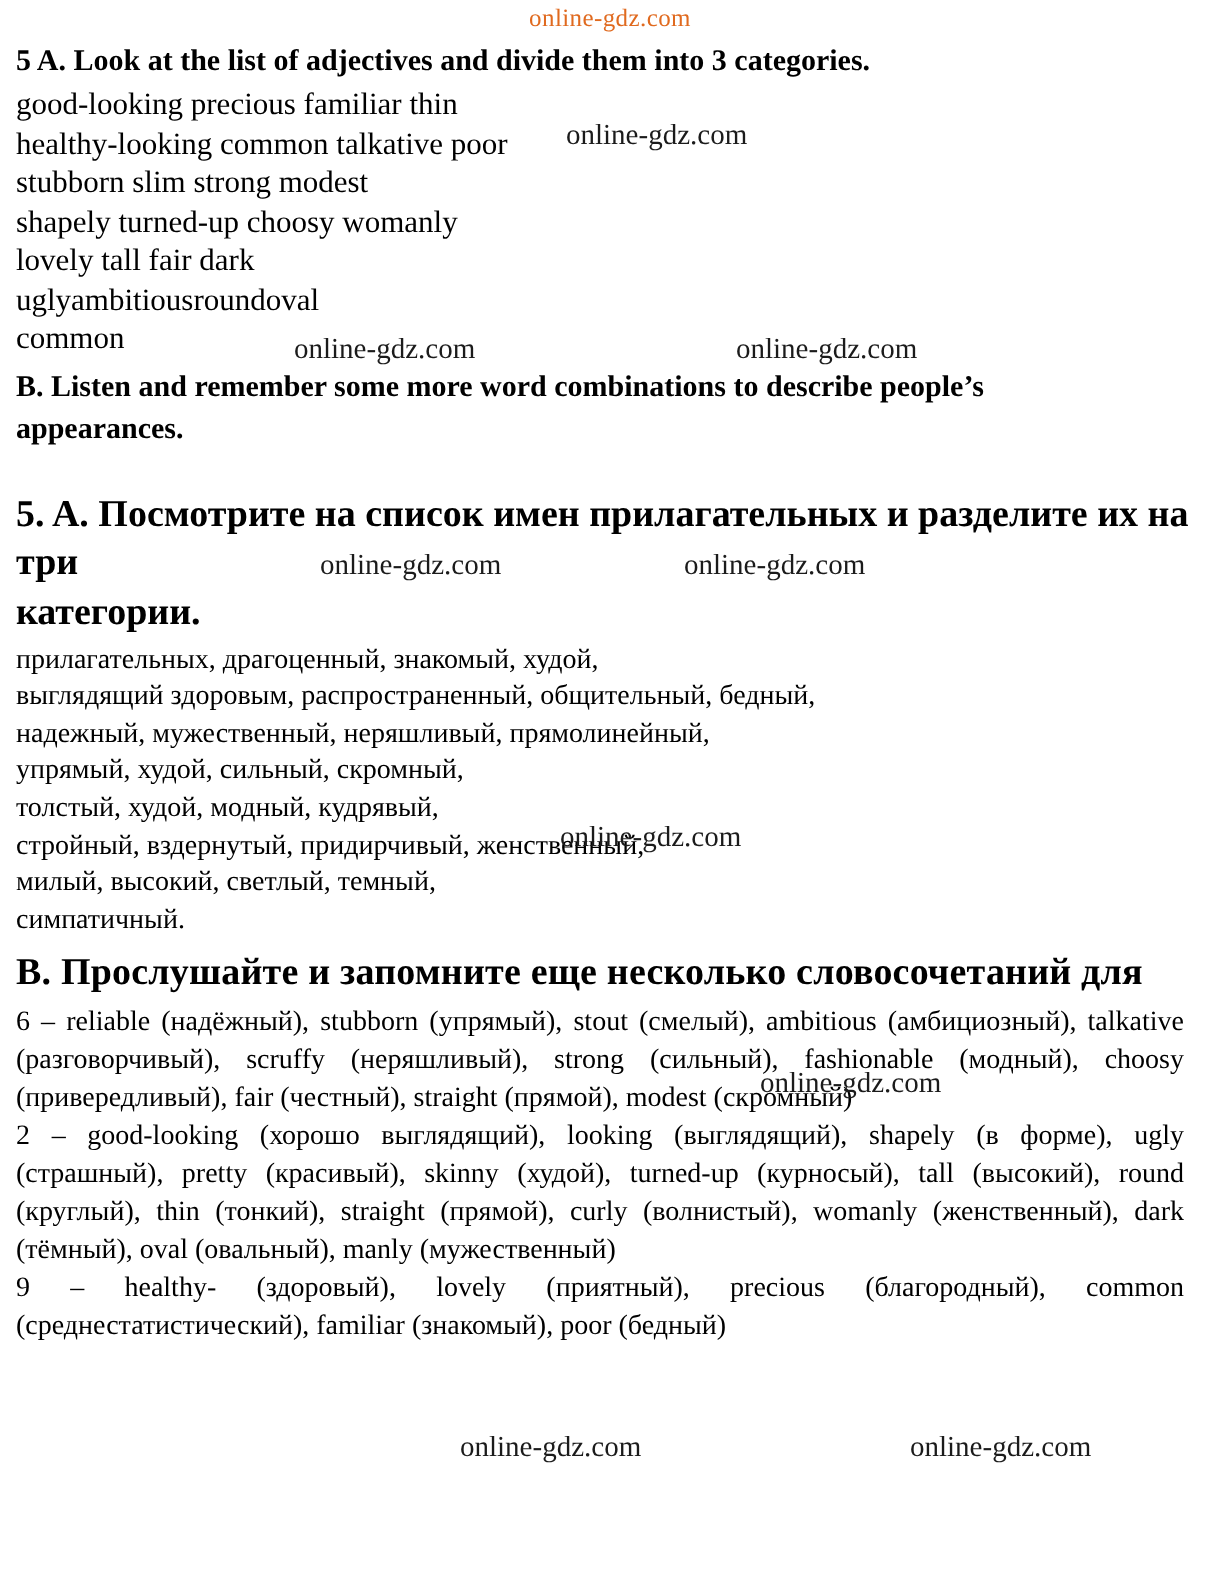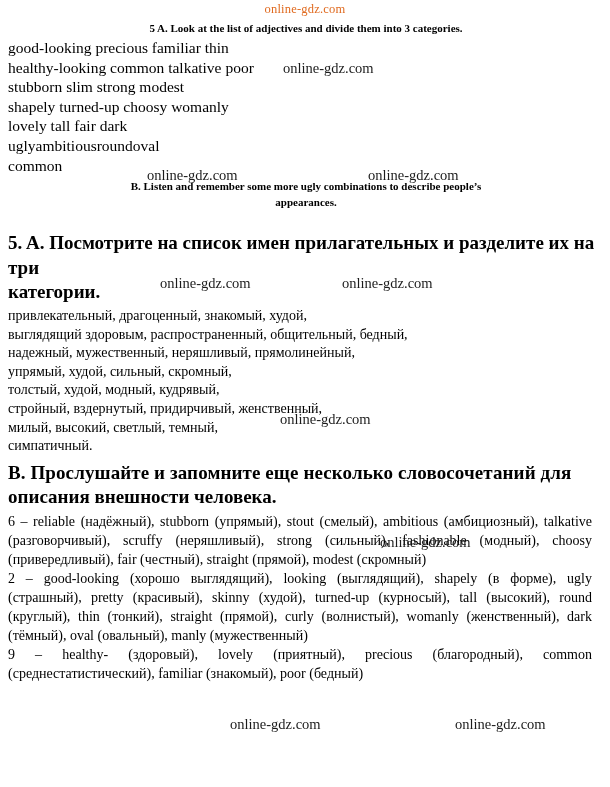--- a/index.html
+++ b/index.html
@@ -34,24 +34,23 @@
     letter-spacing: 0.2px;
   }
   .content {
     position: absolute;
     top: 22px;
     left: 8px;
     width: 596px;
   }
   .h-bold {
     font-weight: bold;
-    font-size: 11px;
+    font-size: 15px;
     line-height: 1.22;
     margin: 0 0 3px 0;
-    text-align: center;
   }
   .eng-line {
     font-size: 15.5px;
     line-height: 1.26;
     margin: 0;
     white-space: pre;
   }
   .ru-line {
     font-size: 14px;
     line-height: 1.33;
@@ -108,46 +107,45 @@
       <div class="eng-line">healthy-looking common talkative poor</div>
       <div class="eng-line">stubborn slim strong modest</div>
       <div class="eng-line">shapely turned-up choosy womanly</div>
       <div class="eng-line">lovely tall fair dark</div>
       <div class="eng-line">uglyambitiousroundoval</div>
       <div class="eng-line">common</div>
     </div>
 
     <div class="spacer-sm"></div>
 
-    <div class="h-bold">B. Listen and remember some more ugly combinations to describe people’s</div>
+    <div class="h-bold">B. Listen and remember some more word combinations to describe people’s</div>
     <div class="h-bold">appearances.</div>
 
     <div class="spacer-md"></div>
     <div class="spacer-md"></div>
 
     <div class="bold-ru">5. A. Посмотрите на список имен прилагательных и разделите их на три</div>
     <div class="bold-ru">категории.</div>
 
     <div class="spacer-xs"></div>
 
     <div>
-      <div class="ru-line">привлекательный, драгоценный, знакомый, худой,</div>
+      <div class="ru-line">прилагательных, драгоценный, знакомый, худой,</div>
       <div class="ru-line">выглядящий здоровым, распространенный, общительный, бедный,</div>
       <div class="ru-line">надежный, мужественный, неряшливый, прямолинейный,</div>
       <div class="ru-line">упрямый, худой, сильный, скромный,</div>
       <div class="ru-line">толстый, худой, модный, кудрявый,</div>
       <div class="ru-line">стройный, вздернутый, придирчивый, женственный,</div>
       <div class="ru-line">милый, высокий, светлый, темный,</div>
       <div class="ru-line">симпатичный.</div>
     </div>
 
     <div class="spacer-sm"></div>
 
     <div class="bold-ru spread">B. Прослушайте и запомните еще несколько словосочетаний для</div>
-    <div class="bold-ru">описания внешности человека.</div>
 
     <div class="spacer-xs"></div>
 
     <div class="para-justify blk">6 – reliable (надёжный), stubborn (упрямый), stout (смелый), ambitious (амбициозный), talkative (разговорчивый), scruffy (неряшливый), strong (сильный), fashionable (модный), choosy (привередливый), fair (честный), straight (прямой), modest (скромный)</div>
     <div class="para-justify blk">2 – good-looking (хорошо выглядящий), looking (выглядящий), shapely (в форме), ugly (страшный), pretty (красивый), skinny (худой), turned-up (курносый), tall (высокий), round (круглый), thin (тонкий), straight (прямой), curly (волнистый), womanly (женственный), dark (тёмный), oval (овальный), manly (мужественный)</div>
     <div class="para-justify blk">9 – healthy- (здоровый), lovely (приятный), precious (благородный), common (среднестатистический), familiar (знакомый), poor (бедный)</div>
 
   </div>
 
   <div id="watermark-layer">

